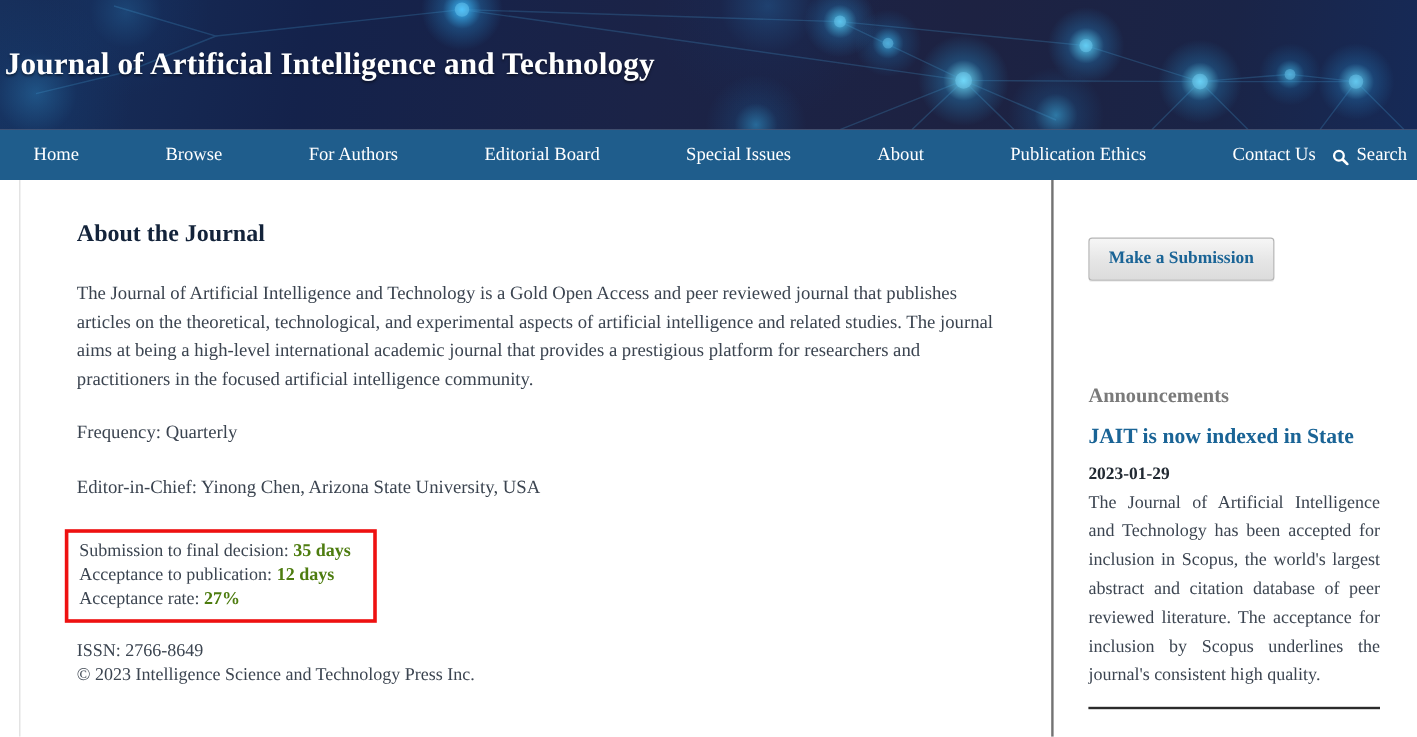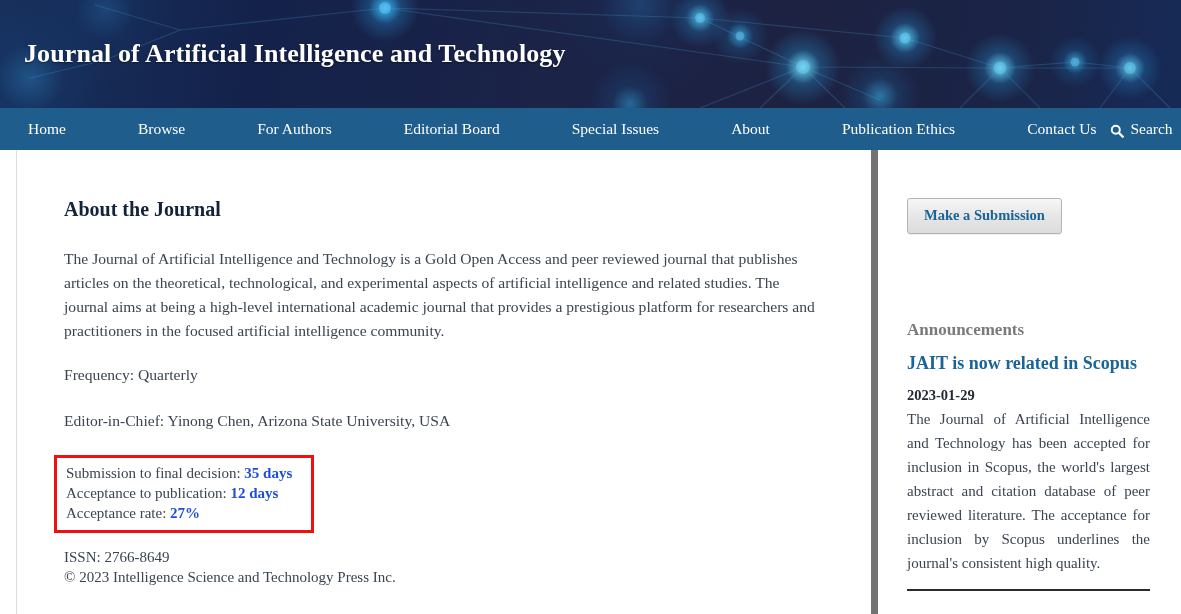--- a/index.html
+++ b/index.html
@@ -37,21 +37,21 @@
       radial-gradient(circle at 640px 5px, rgba(35,110,175,.40) 0px, rgba(18,60,120,.12) 40px, rgba(0,0,0,0) 95px),
       linear-gradient(100deg, #17305c 0%, #14224b 22%, #1b2347 46%, #1d2242 68%, #1a2447 86%, #162a57 100%);
     filter: blur(0.4px);
   }
   .masthead-lines {
     position: absolute; inset: 0;
     opacity: .42;
   }
   .masthead-title {
     position: absolute;
-    left: 24px; top: 22px;
+    left: 4px; top: 22px;
     font-size: 26px;
     font-weight: bold;
     color: #ffffff;
     letter-spacing: .1px;
     text-shadow: 0 1px 2px rgba(0,0,0,.45);
     white-space: nowrap;
   }
 
   
   .navbar {
@@ -94,22 +94,22 @@
   }
   .left-gutter {
     width: 17px;
     height: 464px;
     border-right: 1px solid #dddddd;
     flex: 0 0 17px;
   }
   .main-col {
     flex: 0 0 861px;
     width: 861px;
-    padding: 48px 46px 0 30px;
-    border-right: 7px solid #737373;
+    padding: 34px 46px 0 30px;
+    border-right: 2px solid #737373;
     height: 464px;
   }
   .page-title {
     font-size: 20px;
     font-weight: bold;
     color: #13233a;
     margin: 0 0 26px 17px;
   }
   .para {
     font-size: 15.6px;
@@ -125,21 +125,21 @@
     border: 3px solid #ee1111;
     padding: 5px 9px 7px 9px;
     width: 260px;
   }
   .stats-line {
     font-size: 15px;
     line-height: 20px;
     color: #3b4450;
     white-space: nowrap;
   }
-  .stats-line b { color: #1d4ed8; font-weight: bold; }
+  .stats-line b { color: #4d7c0f; font-weight: bold; }
 
   .footer-meta {
     font-size: 15px;
     line-height: 20px;
     color: #3b4450;
     margin-left: 17px;
   }
 
   
   .sidebar {
@@ -278,21 +278,21 @@
 
     <div class="footer-meta">ISSN: 2766-8649</div>
     <div class="footer-meta">© 2023 Intelligence Science and Technology Press Inc.</div>
   </main>
 
   <aside class="sidebar">
     <button class="submit-btn">Make a Submission</button>
 
     <h3 class="sb-heading">Announcements</h3>
 
-    <a class="sb-ann-title">JAIT is now related in Scopus</a>
+    <a class="sb-ann-title">JAIT is now indexed in State</a>
 
     <div class="sb-date">2023-01-29</div>
 
     <p class="sb-body">The Journal of Artificial Intelligence and Technology has been accepted for inclusion in Scopus, the world's largest abstract and citation database of peer reviewed literature. The acceptance for inclusion by Scopus underlines the journal's consistent high quality.</p>
 
     <hr class="sb-rule">
   </aside>
 
 </div>
 

